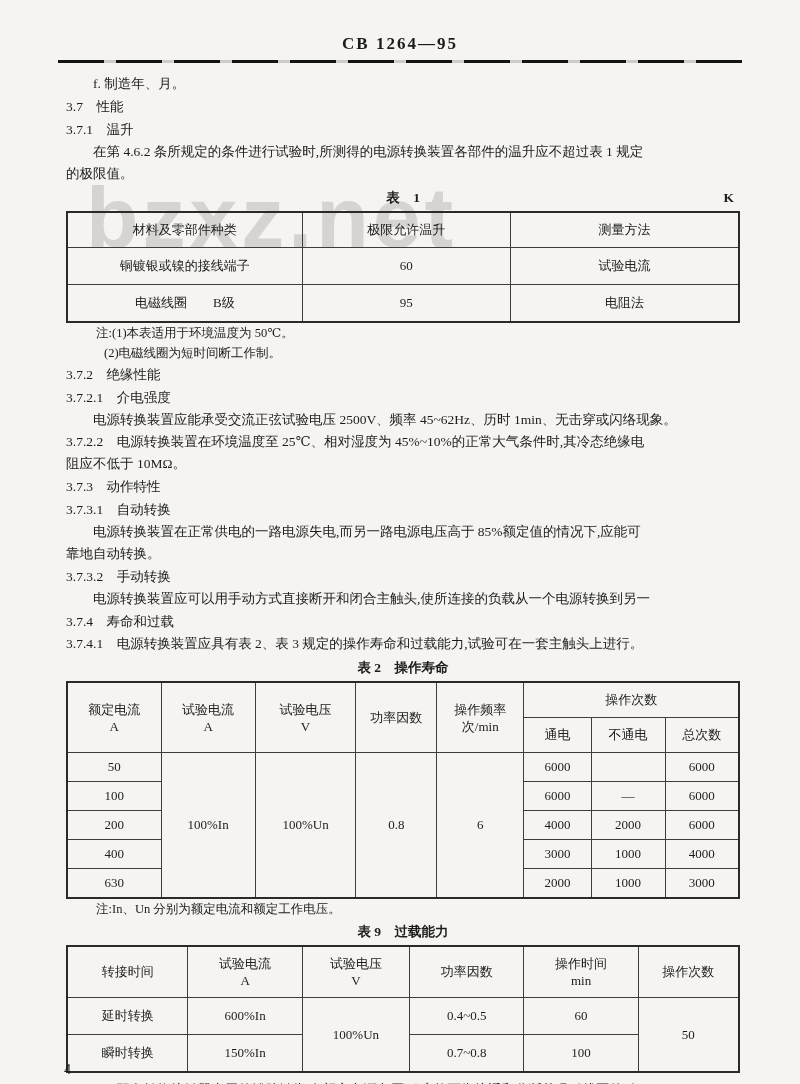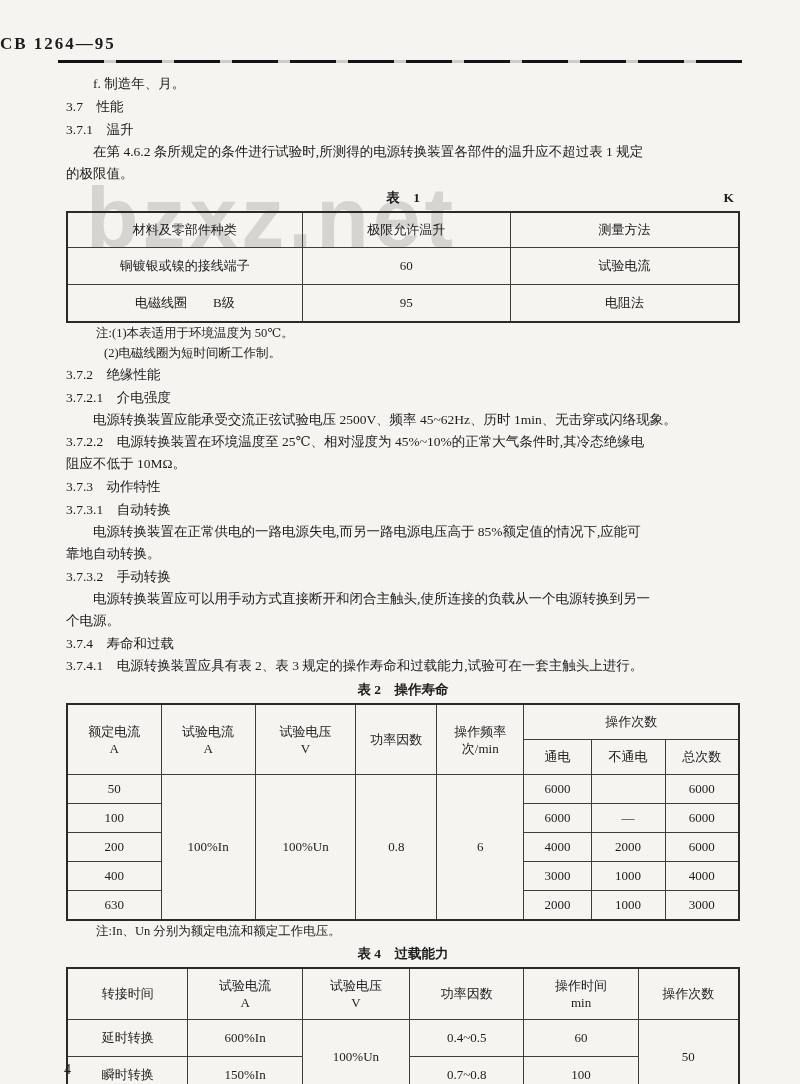--- a/index.html
+++ b/index.html
@@ -3,21 +3,21 @@
 <meta charset="utf-8">
 <style>
   html,body { margin:0; padding:0; }
   .page {
     position:relative; width:800px; height:1084px;
     background:#f5f4f1; overflow:hidden;
     font-family:"Liberation Serif","DejaVu Serif",serif;
     color:#1c1c1c;
   }
   .doc-number {
-    padding-top:34px;
+    text-align:center; padding-top:34px;
     font-size:17px; font-weight:bold; letter-spacing:2px;
   }
   .header-rule {
     margin:6px 58px 0 58px; height:3px;
     background:repeating-linear-gradient(90deg,#141414 0 46px, rgba(20,20,20,0.18) 46px 58px);
   }
   .watermark {
     position:absolute; left:86px; top:168px; width:640px;
     font-family:"Liberation Sans","DejaVu Sans",sans-serif;
     font-size:86px; font-weight:bold; letter-spacing:4px;
@@ -107,21 +107,20 @@
     <div class="heading">3.7.2.1　介电强度</div>
     <div class="line indent">电源转换装置应能承受交流正弦试验电压 2500V、频率 45~62Hz、历时 1min、无击穿或闪络现象。</div>
     <div class="line">3.7.2.2　电源转换装置在环境温度至 25℃、相对湿度为 45%~10%的正常大气条件时,其冷态绝缘电</div>
     <div class="line">阻应不低于 10MΩ。</div>
     <div class="heading">3.7.3　动作特性</div>
     <div class="heading">3.7.3.1　自动转换</div>
     <div class="line indent">电源转换装置在正常供电的一路电源失电,而另一路电源电压高于 85%额定值的情况下,应能可</div>
     <div class="line">靠地自动转换。</div>
     <div class="heading">3.7.3.2　手动转换</div>
     <div class="line indent">电源转换装置应可以用手动方式直接断开和闭合主触头,使所连接的负载从一个电源转换到另一</div>
-    <div class="line">个电源。</div>
     <div class="heading">3.7.4　寿命和过载</div>
     <div class="line">3.7.4.1　电源转换装置应具有表 2、表 3 规定的操作寿命和过载能力,试验可在一套主触头上进行。</div>
 
     <div class="tbl-caption">
       <span>表 2　操作寿命</span>
     </div>
 
     <table class="tbl t2">
       <colgroup>
         <col style="width:14%">
@@ -196,21 +195,21 @@
           <td>2000</td>
           <td>1000</td>
           <td>3000</td>
         </tr>
       </tbody>
     </table>
 
     <div class="note">注:In、Un 分别为额定电流和额定工作电压。</div>
 
     <div class="tbl-caption">
-      <span>表 4　过载能力</span>
+      <span>表 9　过载能力</span>
     </div>
 
     <table class="tbl t3">
       <colgroup>
         <col style="width:18%">
           <col style="width:17%">
           <col style="width:16%">
         <col style="width:17%">
           <col style="width:17%">
           <col style="width:15%">

